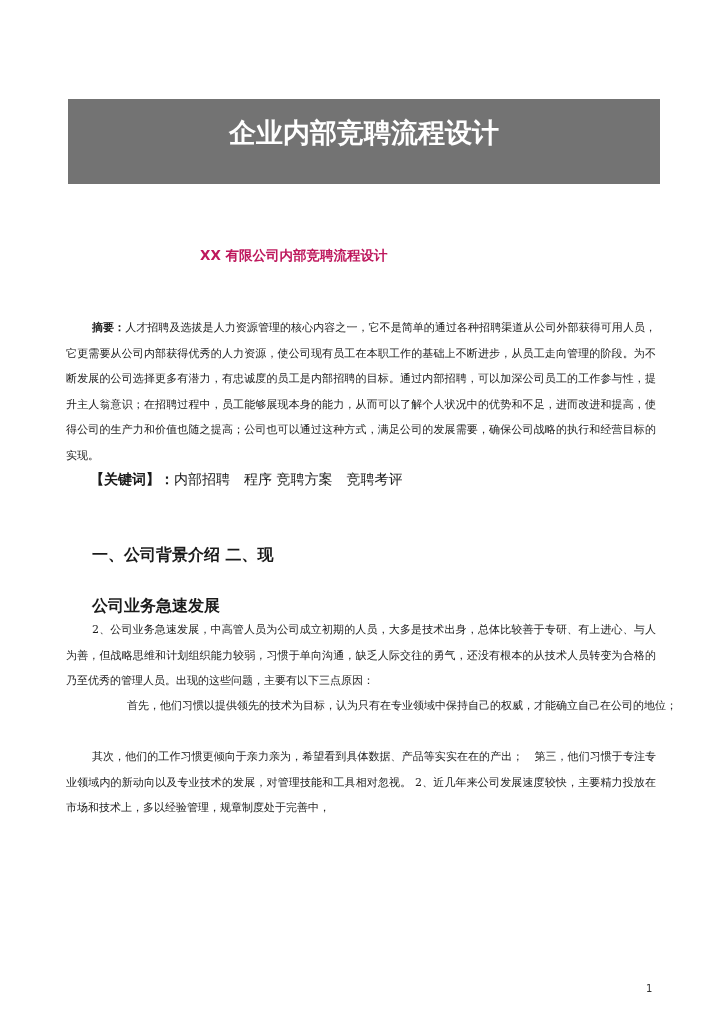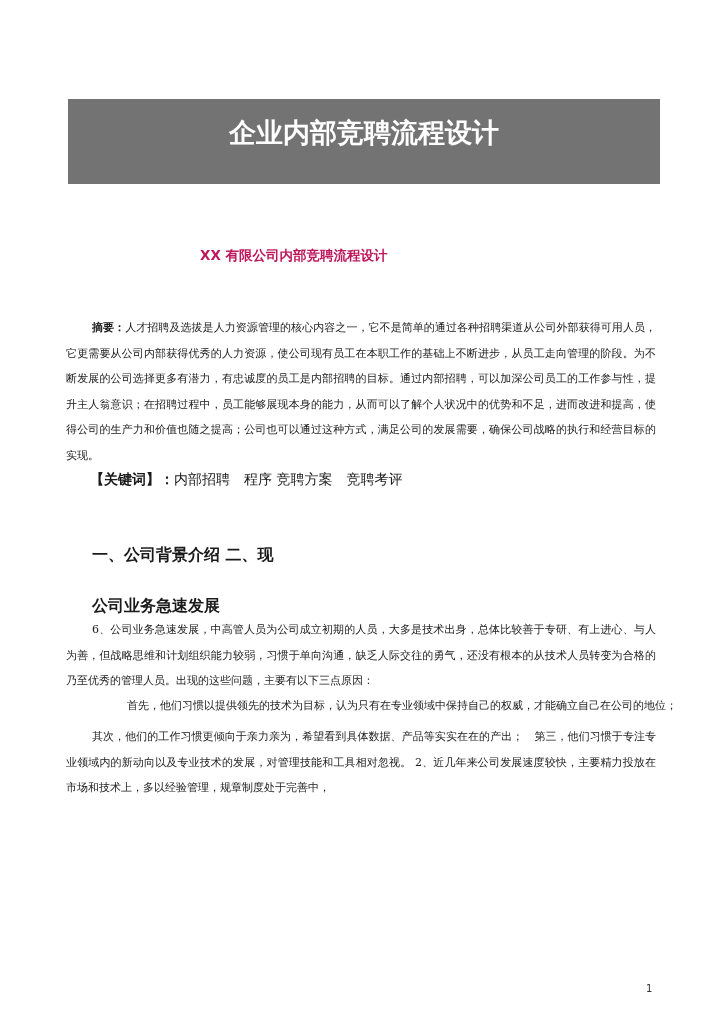--- a/index.html
+++ b/index.html
@@ -96,17 +96,17 @@
 
 <div class="subtitle">XX 有限公司内部竞聘流程设计</div>
 
 <div class="para indent" style="top:315px;"><span class="bold-sans">摘要：</span><span>人才招聘及选拔是人力资源管理的核心内容之一，它不是简单的通过各种招聘渠道从公司外部获得可用人员，它更需要从公司内部获得优秀的人力资源，使公司现有员工在本职工作的基础上不断进步，从员工走向管理的阶段。为不断发展的公司选择更多有潜力，有忠诚度的员工是内部招聘的目标。通过内部招聘，可以加深公司员工的工作参与性，提升主人翁意识；在招聘过程中，员工能够展现本身的能力，从而可以了解个人状况中的优势和不足，进而改进和提高，使得公司的生产力和价值也随之提高；公司也可以通过这种方式，满足公司的发展需要，确保公司战略的执行和经营目标的实现。</span></div>
 
 <div class="keywords"><span class="bold-sans">【关键词】：</span><span>内部招聘　程序 竞聘方案　竞聘考评</span></div>
 
 <div class="heading" style="top:546px;">一、公司背景介绍 二、现</div>
 <div class="heading" style="top:597px;">公司业务急速发展</div>
 
-<div class="para indent" style="top:617px;">6、公司业务急速发展，中高管人员为公司成立初期的人员，大多是技术出身，总体比较善于专研、有上进心、与人为善，但战略思维和计划组织能力较弱，习惯于单向沟通，缺乏人际交往的勇气，还没有根本的从技术人员转变为合格的乃至优秀的管理人员。出现的这些问题，主要有以下三点原因：</div>
+<div class="para indent" style="top:617px;">2、公司业务急速发展，中高管人员为公司成立初期的人员，大多是技术出身，总体比较善于专研、有上进心、与人为善，但战略思维和计划组织能力较弱，习惯于单向沟通，缺乏人际交往的勇气，还没有根本的从技术人员转变为合格的乃至优秀的管理人员。出现的这些问题，主要有以下三点原因：</div>
 <div class="para indent" style="top:693px;margin-left:35px;">首先，他们习惯以提供领先的技术为目标，认为只有在专业领域中保持自己的权威，才能确立自己在公司的地位；</div>
-<div class="para indent" style="top:724px;">其次，他们的工作习惯更倾向于亲力亲为，希望看到具体数据、产品等实实在在的产出；　第三，他们习惯于专注专业领域内的新动向以及专业技术的发展，对管理技能和工具相对忽视。 2、近几年来公司发展速度较快，主要精力投放在市场和技术上，多以经验管理，规章制度处于完善中，</div>
+<div class="para indent" style="top:744px;">其次，他们的工作习惯更倾向于亲力亲为，希望看到具体数据、产品等实实在在的产出；　第三，他们习惯于专注专业领域内的新动向以及专业技术的发展，对管理技能和工具相对忽视。 2、近几年来公司发展速度较快，主要精力投放在市场和技术上，多以经验管理，规章制度处于完善中，</div>
 
 <div class="page-number">1</div>
 
 </body></html>

